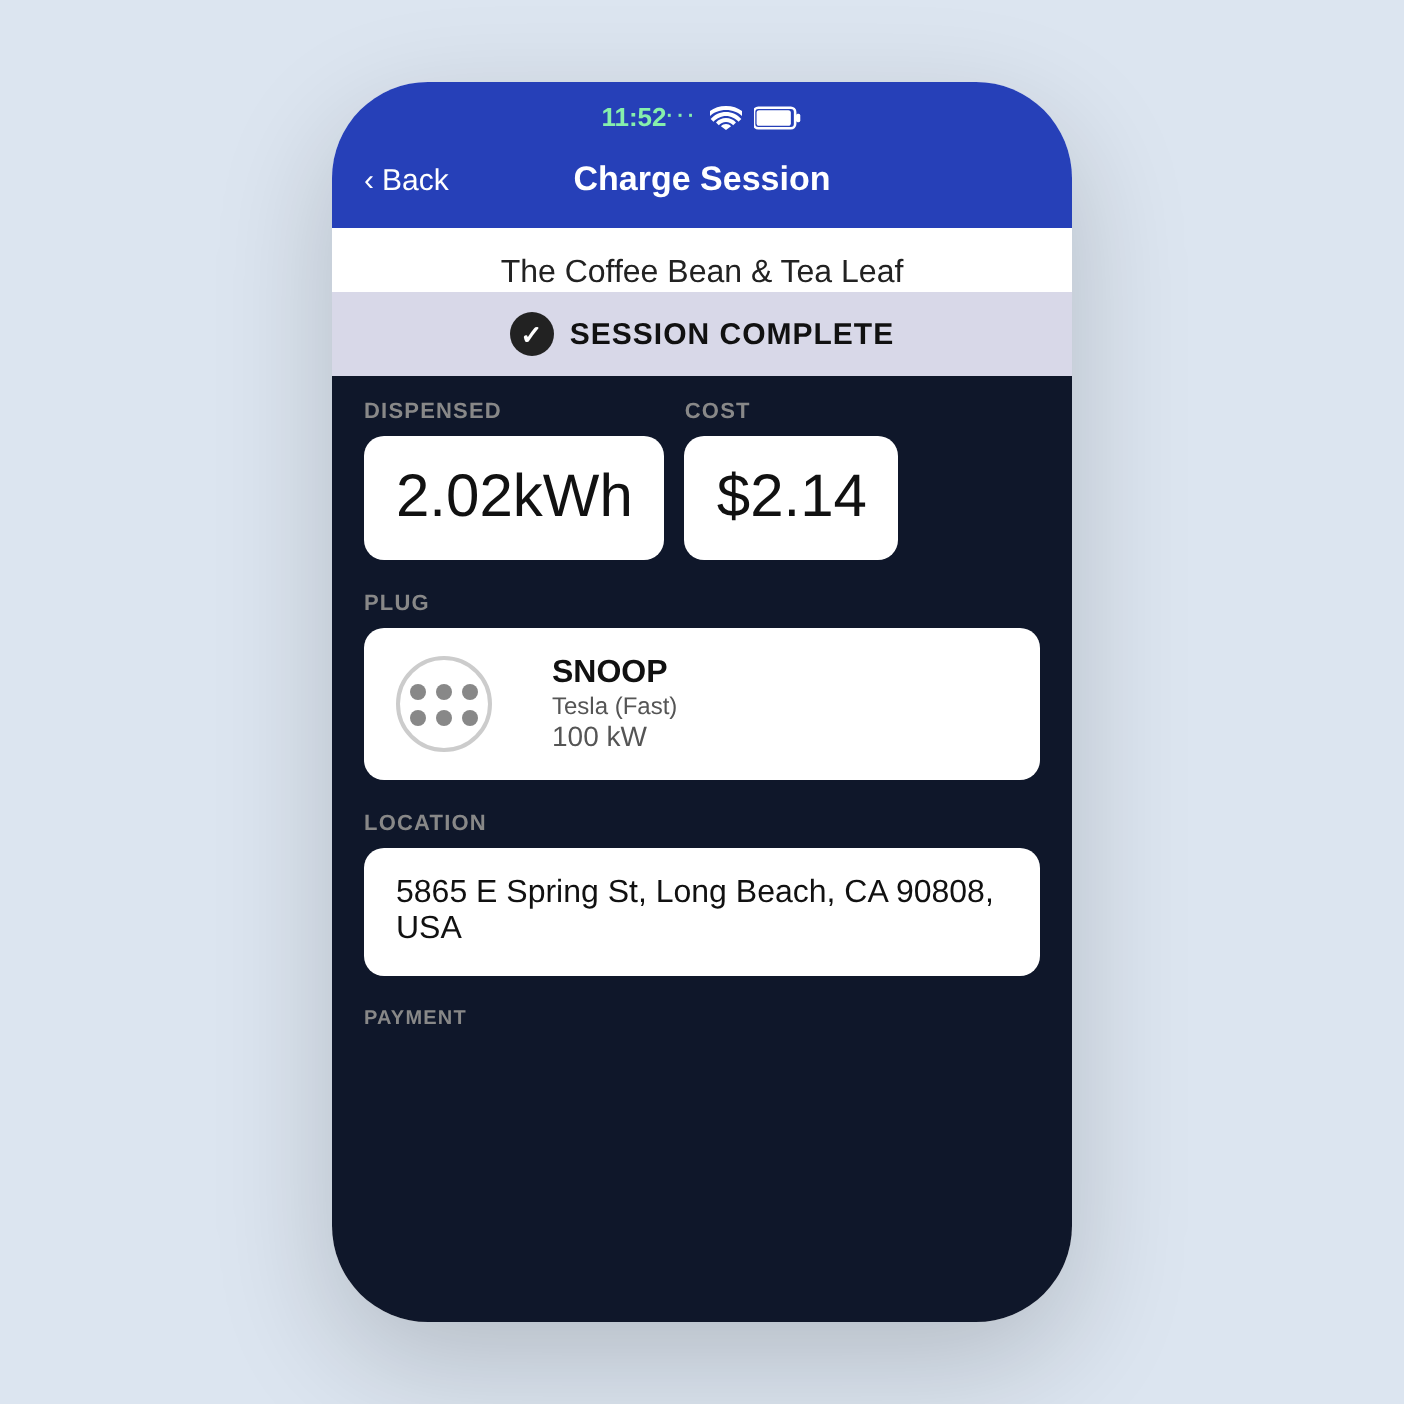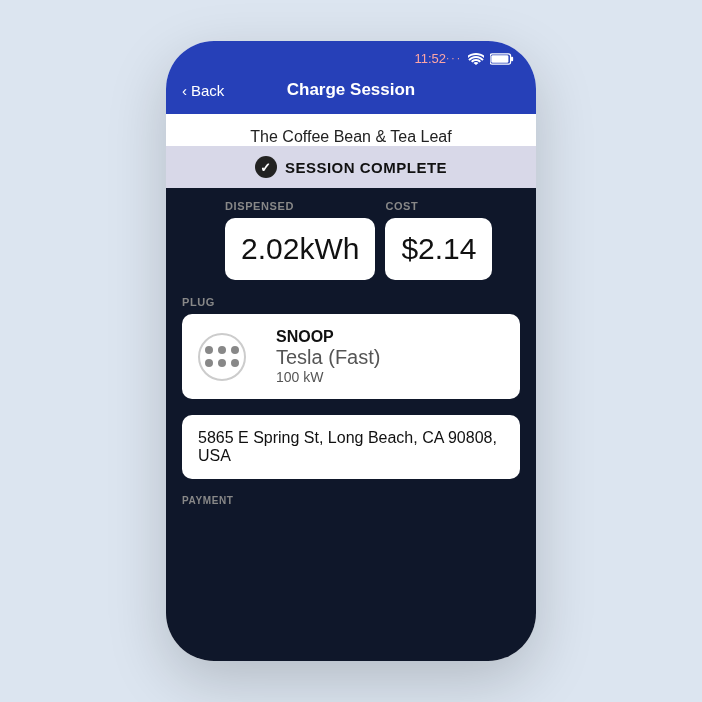--- a/index.html
+++ b/index.html
@@ -20,26 +20,26 @@
       box-shadow: 0 20px 60px rgba(0,0,0,0.18);
       overflow: hidden;
       display: flex;
       flex-direction: column;
       position: relative;
     }
     
     .status-bar {
       background: #2640b8;
       display: flex;
-      justify-content: flex-end;
+      justify-content: center;
       align-items: center;
       padding: 10px 22px 6px 22px;
-      color: #fca5a5;
+      color: #86efac;
       font-size: 13px;
-      font-weight: 400;
+      font-weight: 700;
     }
     .status-icons {
       display: flex;
       align-items: center;
       gap: 6px;
     }
     
     .nav-bar {
       background: #2640b8;
       display: flex;
@@ -118,21 +118,20 @@
       margin-bottom: 0;
     }
     .card-value {
       font-size: 30px;
       color: #111;
       font-weight: 400;
     }
     .two-col {
       display: flex;
       gap: 10px;
-      margin-left: 43px;
     }
     .two-col .card {
       flex: 1;
     }
     .plug-card {
       background: #fff;
       border-radius: 10px;
       padding: 14px 16px;
       display: flex;
       align-items: center;
@@ -158,21 +157,21 @@
       height: 8px;
       background: #888;
       border-radius: 50%;
     }
     .plug-info .plug-name {
       font-size: 16px;
       font-weight: 700;
       color: #111;
     }
     .plug-info .plug-type {
-      font-size: 20px;
+      font-size: 12px;
       color: #555;
     }
     .plug-info .plug-power {
       font-size: 14px;
       color: #555;
     }
     .datetime-value {
       font-size: 19px;
       color: #111;
       font-weight: 400;
@@ -257,20 +256,21 @@
         </div>
         <div class="plug-info">
           <div class="plug-name">SNOOP</div>
           <div class="plug-type">Tesla (Fast)</div>
           <div class="plug-power">100 kW</div>
         </div>
       </div>
     </div>
 
     <div class="section">
+      <div class="section-label">LOCATION</div>
       <div class="card">
         <span class="card-value" style="font-size:16px;">5865 E Spring St, Long Beach, CA 90808, USA</span>
       </div>
     </div>
 
     <div class="payment-label">PAYMENT</div>
 
   </div>
 </div>
 

